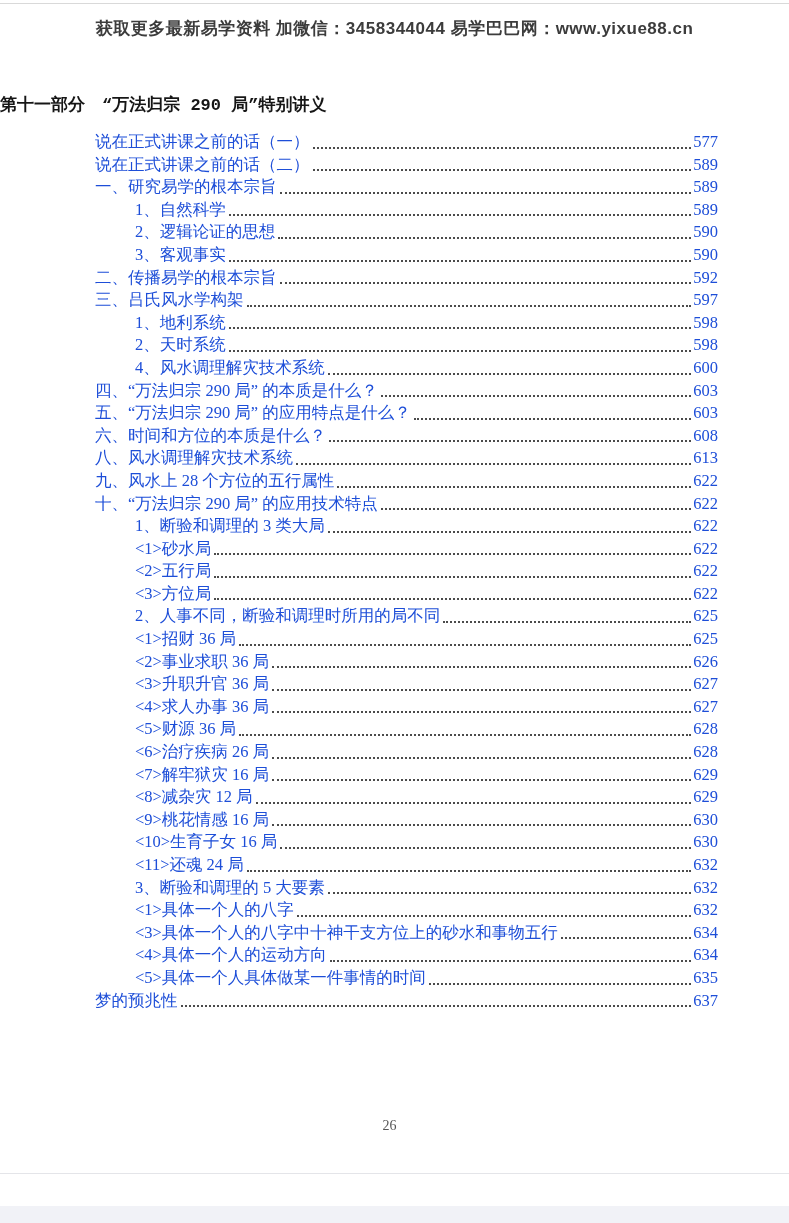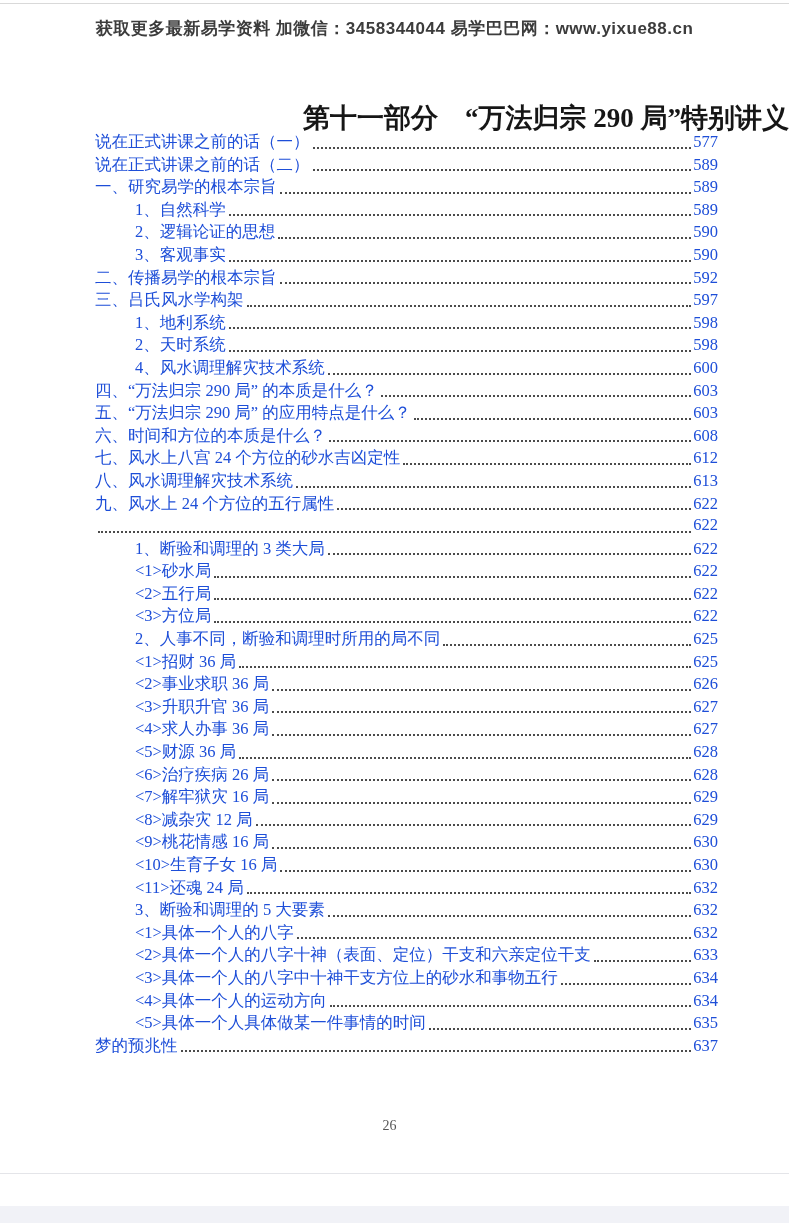--- a/index.html
+++ b/index.html
@@ -33,24 +33,24 @@
     font-weight: bold;
     font-size: 17px;
     letter-spacing: 0.5px;
     color: #3c3c3c;
     white-space: nowrap;
   }
   .page-title {
     position: absolute;
     top: 82px; left: 0;
     width: 789px;
-    text-align: right;
-    font-family: Liberation Serif, serif;
+    text-align: left;
+    font-family: Liberation Mono, monospace;
     font-weight: bold;
-    font-size: 27px;
+    font-size: 17px;
     color: #161616;
     white-space: nowrap;
   }
   .toc {
     position: absolute;
     top: 131px;
     left: 95px;
     width: 623px;
   }
   .toc-line {
@@ -183,39 +183,35 @@
         <span class="dot-leader"></span>
         <span class="toc-page">603</span>
       </div>
 
       <div class="toc-line">
         <span class="toc-label">六、时间和方位的本质是什么？</span>
         <span class="dot-leader"></span>
         <span class="toc-page">608</span>
       </div>
 
-      <div class="toc-line">
-        <span class="toc-label">七、风水上八宫 24 个方位的砂水吉凶定性</span>
-        <span class="dot-leader"></span>
-        <span class="toc-page">612</span>
-      </div>
 
       <div class="toc-line">
         <span class="toc-label">八、风水调理解灾技术系统</span>
         <span class="dot-leader"></span>
         <span class="toc-page">613</span>
       </div>
 
       <div class="toc-line">
-        <span class="toc-label">九、风水上 24 个方位的五行属性</span>
-        <span class="dot-leader"></span>
-        <span class="toc-page">622</span>
-      </div>
-
-      <div class="toc-line">
+        <span class="toc-label">九、风水上 28 个方位的五行属性</span>
+        <span class="dot-leader"></span>
+        <span class="toc-page">622</span>
+      </div>
+
+      <div class="toc-line">
+        <span class="toc-label">十、“万法归宗 290 局” 的应用技术特点</span>
         <span class="dot-leader"></span>
         <span class="toc-page">622</span>
       </div>
 
       <div class="toc-line indent-1">
         <span class="toc-label">1、断验和调理的 3 类大局</span>
         <span class="dot-leader"></span>
         <span class="toc-page">622</span>
       </div>
 
@@ -314,25 +310,20 @@
         <span class="dot-leader"></span>
         <span class="toc-page">632</span>
       </div>
 
       <div class="toc-line indent-1">
         <span class="toc-label">&lt;1&gt;具体一个人的八字</span>
         <span class="dot-leader"></span>
         <span class="toc-page">632</span>
       </div>
 
-      <div class="toc-line indent-1">
-        <span class="toc-label">&lt;2&gt;具体一个人的八字十神（表面、定位）干支和六亲定位干支</span>
-        <span class="dot-leader"></span>
-        <span class="toc-page">633</span>
-      </div>
 
       <div class="toc-line indent-1">
         <span class="toc-label">&lt;3&gt;具体一个人的八字中十神干支方位上的砂水和事物五行</span>
         <span class="dot-leader"></span>
         <span class="toc-page">634</span>
       </div>
 
       <div class="toc-line indent-1">
         <span class="toc-label">&lt;4&gt;具体一个人的运动方向</span>
         <span class="dot-leader"></span>

